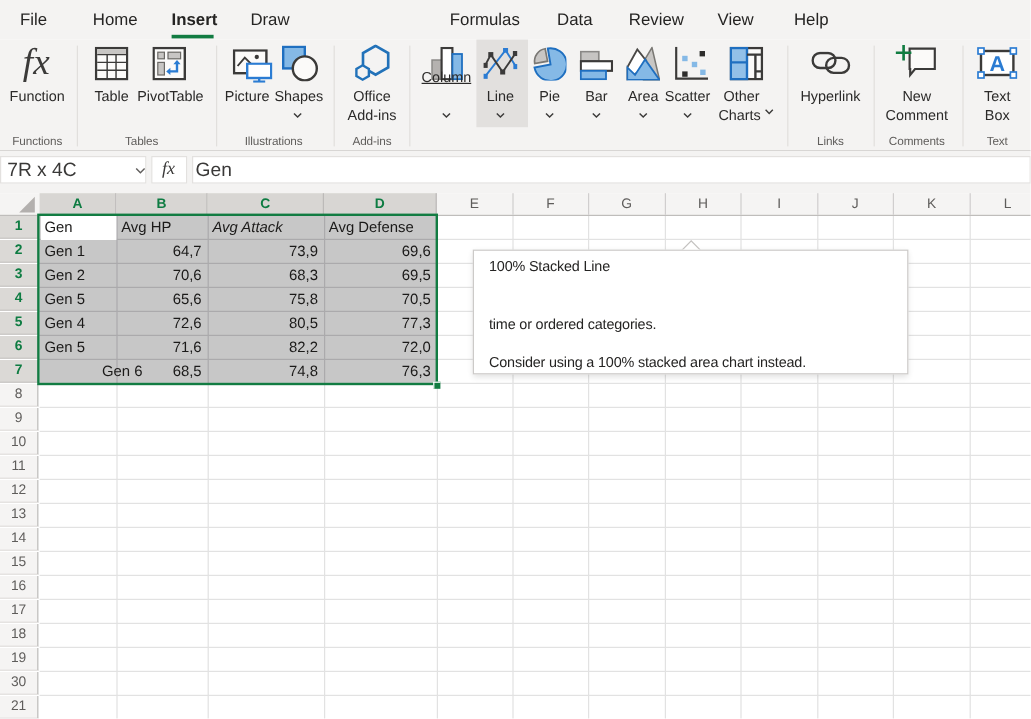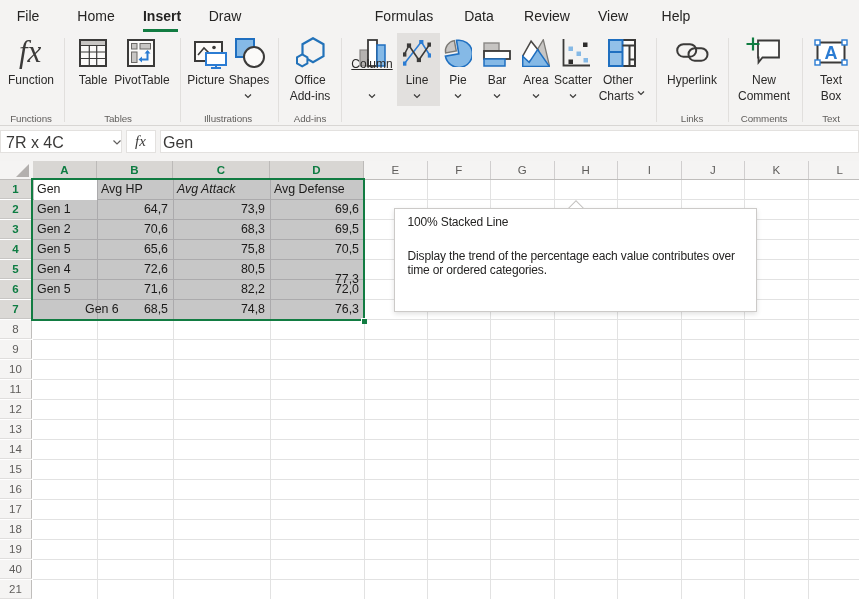--- a/index.html
+++ b/index.html
@@ -284,21 +284,21 @@
         <div class="rowcell" style="top:180px;">10</div>
         <div class="rowcell" style="top:200px;">11</div>
         <div class="rowcell" style="top:220px;">12</div>
         <div class="rowcell" style="top:240px;">13</div>
         <div class="rowcell" style="top:260px;">14</div>
         <div class="rowcell" style="top:280px;">15</div>
         <div class="rowcell" style="top:300px;">16</div>
         <div class="rowcell" style="top:320px;">17</div>
         <div class="rowcell" style="top:340px;">18</div>
         <div class="rowcell" style="top:360px;">19</div>
-        <div class="rowcell" style="top:380px;">40</div>
+        <div class="rowcell" style="top:380px;">30</div>
         <div class="rowcell" style="top:400px;">21</div>
       </div>
     <div id="gridlines">
         <div class="gridv" style="left:97px;"></div>
         <div class="gridv" style="left:173px;"></div>
         <div class="gridv" style="left:270px;"></div>
         <div class="gridv" style="left:364px;"></div>
         <div class="gridv" style="left:427px;"></div>
         <div class="gridv" style="left:490px;"></div>
         <div class="gridv" style="left:554px;"></div>
@@ -353,38 +353,38 @@
         <div class="cell num" style="left:101px;top:59px;width:67px;">70,6</div>
         <div class="cell num" style="left:177px;top:59px;width:88px;">68,3</div>
         <div class="cell num" style="left:274px;top:59px;width:85px;">69,5</div>
         <div class="cell" style="left:37px;top:79px;width:55px;">Gen 5</div>
         <div class="cell num" style="left:101px;top:79px;width:67px;">65,6</div>
         <div class="cell num" style="left:177px;top:79px;width:88px;">75,8</div>
         <div class="cell num" style="left:274px;top:79px;width:85px;">70,5</div>
         <div class="cell" style="left:37px;top:99px;width:55px;">Gen 4</div>
         <div class="cell num" style="left:101px;top:99px;width:67px;">72,6</div>
         <div class="cell num" style="left:177px;top:99px;width:88px;">80,5</div>
-        <div class="cell num" style="left:274px;top:99px;width:85px;margin-top:10px;">77,3</div>
+        <div class="cell num" style="left:274px;top:99px;width:85px;">77,3</div>
         <div class="cell" style="left:37px;top:119px;width:55px;">Gen 5</div>
         <div class="cell num" style="left:101px;top:119px;width:67px;">71,6</div>
         <div class="cell num" style="left:177px;top:119px;width:88px;">82,2</div>
         <div class="cell num" style="left:274px;top:119px;width:85px;">72,0</div>
         <div class="cell" style="left:37px;top:139px;width:55px;margin-left:48px;">Gen 6</div>
         <div class="cell num" style="left:101px;top:139px;width:67px;">68,5</div>
         <div class="cell num" style="left:177px;top:139px;width:88px;">74,8</div>
         <div class="cell num" style="left:274px;top:139px;width:85px;">76,3</div>
       </div>
     <div id="selborder"></div>
     <div id="selhandle"></div>
     <div id="corner-tri"></div>
   </div>
 
 
   <div id="tooltip">
     <div class="tt" style="top:6px;">100% Stacked Line</div>
-    <div class="tt" style="top:39.5px;">Display the trend of the percentage each value contributes over</div>
     <div class="tt" style="top:54px;text-align:right;">time or ordered categories.</div>
+    <div class="tt" style="top:85.5px;">Consider using a 100% stacked area chart instead.</div>
   </div>
   <div id="beak">
       <i></i>
     </div>
 
 </div>
 
 </body></html>

